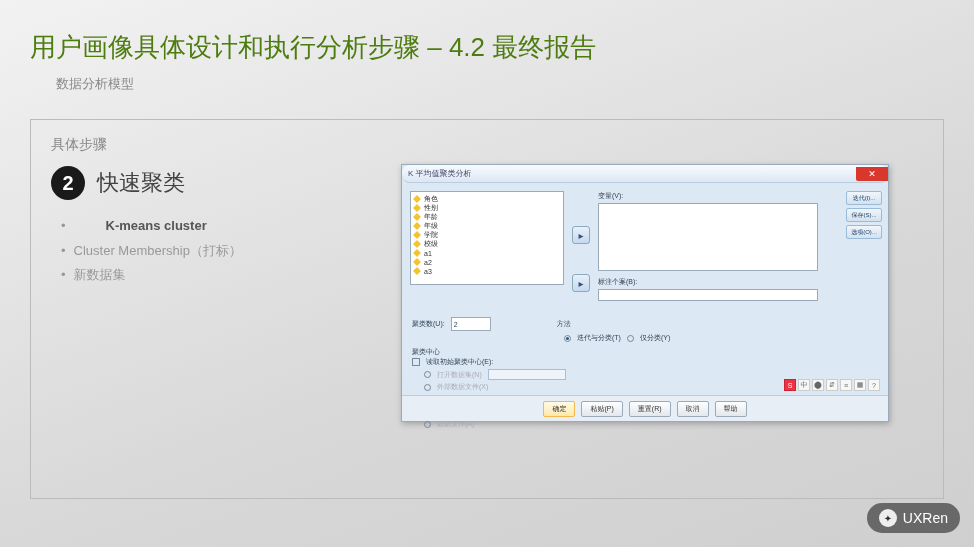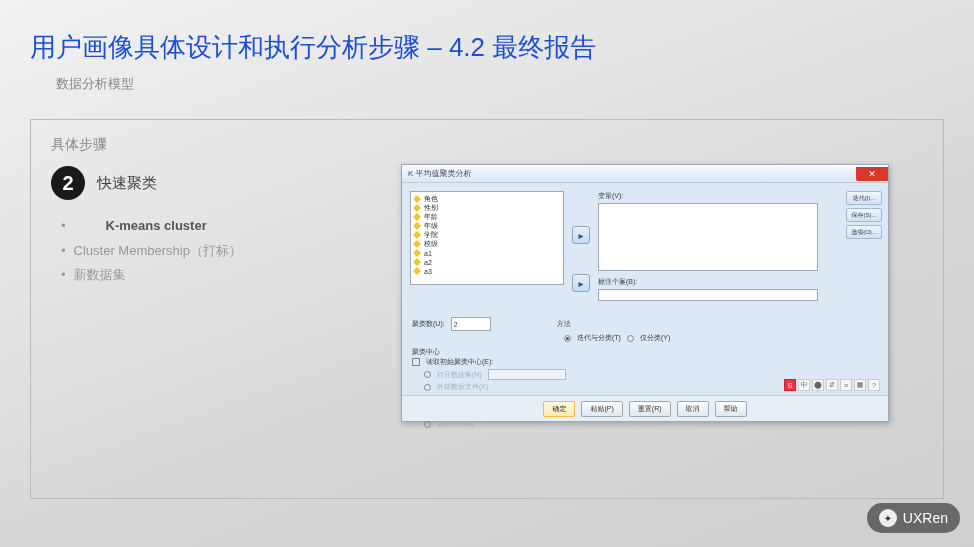--- a/index.html
+++ b/index.html
@@ -1,30 +1,30 @@
 <!DOCTYPE html>
 <html><head>
 <meta charset="utf-8">
 <style>
 * { margin: 0; padding: 0; box-sizing: border-box; }
 body { width: 974px; height: 547px; background: linear-gradient(160deg, #f2f2f2 0%, #d8d8d8 60%, #cfcfcf 100%); font-family: "Microsoft YaHei", "Segoe UI", Arial, sans-serif; position: relative; overflow: hidden; }
 .slide { padding: 30px 30px 0 30px; }
-.title { font-size: 26px; color: #1d4ed8; font-weight: 400; margin-bottom: 10px; }
+.title { font-size: 26px; color: #4d7c0f; font-weight: 400; margin-bottom: 10px; }
 .subtitle { font-size: 13px; color: #888; margin-bottom: 26px; margin-left: 26px; }
 .panel { border: 1px solid #bbb; padding: 16px 20px 32px 20px; height: 380px; position: relative; }
 .panel-label { font-size: 14px; color: #888; margin-bottom: 12px; }
 .step-head { display: flex; align-items: center; gap: 12px; margin-bottom: 14px; }
 .step-num { width: 34px; height: 34px; border-radius: 50%; background: #1a1a1a; color: #fff; display: flex; align-items: center; justify-content: center; font-size: 20px; font-weight: 600; }
-.step-title { font-size: 15px; color: #444; }
+.step-title { font-size: 22px; color: #444; }
 .bullets { margin-left: 10px; }
 .bullets li { list-style: none; font-size: 13px; color: #999; line-height: 1.9; display: flex; align-items: center; gap: 8px; }
 .bullets li::before { content: "•"; color: #999; }
 .bullets .strong { color: #555; font-weight: 600; margin-left: 32px; }
 .screenshot { position: absolute; top: 44px; left: 370px; width: 488px; height: 258px; background: #dce8f4; border: 1px solid #9ab; box-shadow: 1px 2px 6px rgba(0,0,0,0.25); font-size: 8px; }
-.ss-titlebar { height: 18px; background: linear-gradient(#f8fbff, #dbe7f3); border-bottom: 1px solid #bcd; display: flex; align-items: center; justify-content: space-between; padding: 0 0 0 6px; color: #446; }
+.ss-titlebar { height: 18px; background: linear-gradient(#f8fbff, #dbe7f3); border-bottom: 1px solid #bcd; display: flex; align-items: center; justify-content: space-between; padding: 0 0 0 6px; color: #446; border-radius: 8px; }
 .ss-close { width: 32px; height: 14px; background: #d9362c; color: #fff; display: flex; align-items: center; justify-content: center; font-size: 9px; border-radius: 0 0 0 2px; }
 .ss-body { display: flex; padding: 8px; gap: 8px; }
 .ss-listbox { width: 154px; height: 94px; background: #fff; border: 1px solid #9ab; padding: 2px; overflow: hidden; }
 .ss-listbox .item { display: flex; align-items: center; gap: 3px; font-size: 7px; color: #333; line-height: 1.3; white-space: nowrap; }
 .ss-listbox .ruler { width: 8px; height: 8px; background: #f4c430; display: inline-block; transform: rotate(45deg) scale(0.7); }
 .ss-mid { display: flex; flex-direction: column; gap: 30px; padding-top: 35px; }
 .ss-arrow { width: 18px; height: 18px; background: linear-gradient(#e8f0fa,#c5d9ee); border: 1px solid #8ab; border-radius: 3px; display: flex; align-items: center; justify-content: center; color: #357; font-size: 10px; }
 .ss-right { flex: 1; }
 .ss-label { font-size: 7px; color: #345; margin-bottom: 2px; }
 .ss-textarea { width: 220px; height: 68px; background: #fff; border: 1px solid #9ab; margin-bottom: 6px; }

